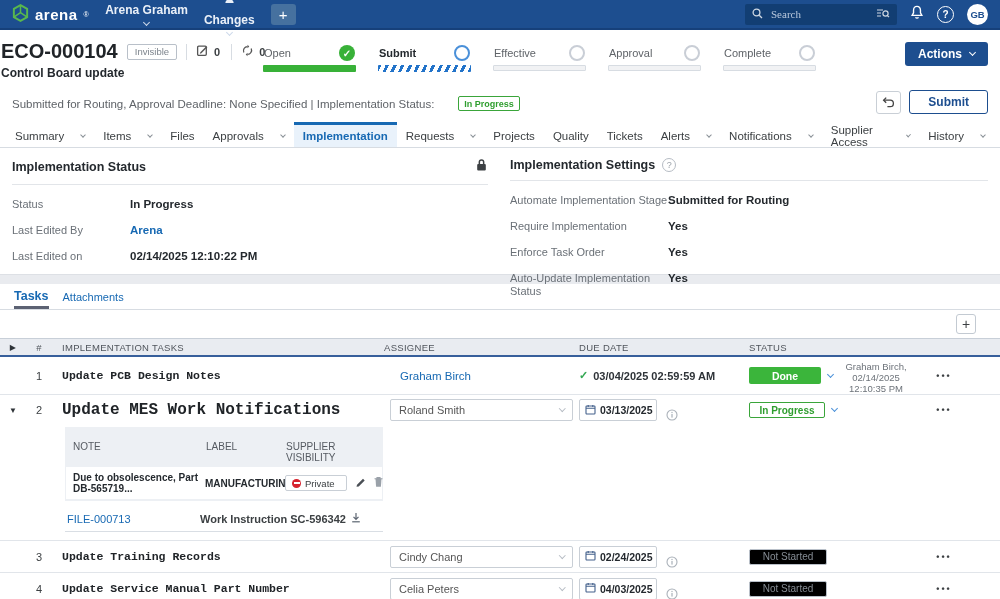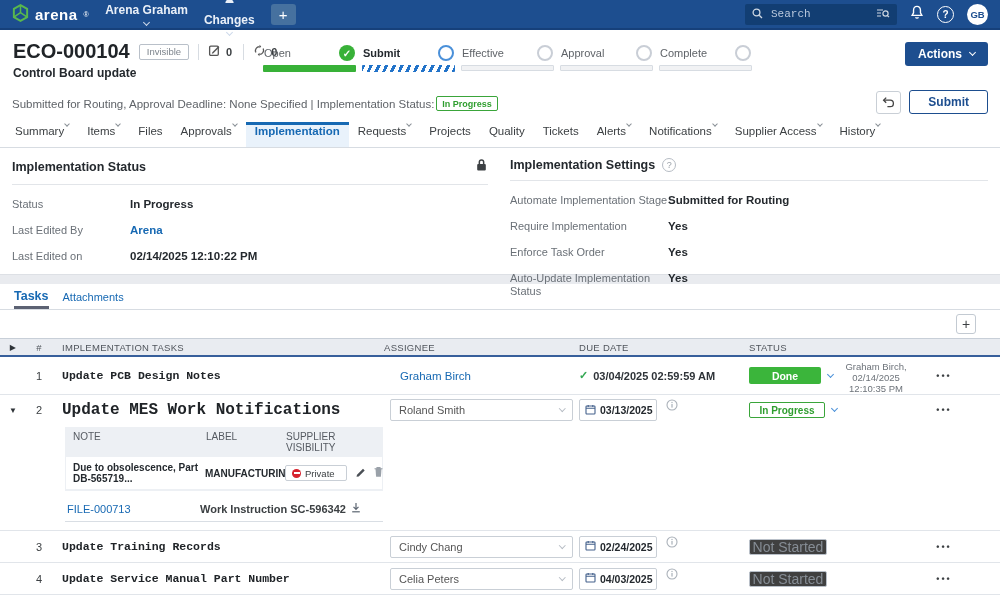--- a/index.html
+++ b/index.html
@@ -11,37 +11,37 @@
 
   
   .nb { height:30px; background:#1d4e8f; display:flex; align-items:center; padding:0 12px; gap:16px; color:#fff; border-bottom:2px solid #16407a; }
   .nb-brand { display:flex; align-items:center; gap:6px; font-size:15px; font-weight:bold; letter-spacing:.5px; }
   .nb-brand sup { font-size:7px; font-weight:normal; }
   .nb-item { display:flex; align-items:center; gap:6px; font-size:12px; font-weight:bold; color:#eaf0f8;flex-direction:column; }
   .nb-item .chev { color:#cdd9ea; }
   .nb-plus { width:25px; height:21px; background:#46719f; border-radius:3px; display:flex; align-items:center; justify-content:center; font-size:15px; color:#fff; cursor:pointer; }
   .nb-right { margin-left:auto; display:flex; align-items:center; gap:13px; }
   .nb-search { width:152px; height:21px; background:#123e73; border-radius:2px; display:flex; align-items:center; padding:0 7px; gap:6px; }
-  .nb-search input { flex:1; min-width:0; background:none; border:none; outline:none; color:#fff; font-size:11px; font-family:Liberation Mono, monospace; }
+  .nb-search input { flex:1; min-width:0; background:none; border:none; outline:none; color:#fff; font-size:11px; font-family:Liberation Serif, serif; }
   .nb-search input::placeholder { color:#b9c8dd; }
   .nb-help { width:17px; height:17px; border:1.4px solid #fff; border-radius:50%; font-size:10px; display:flex; align-items:center; justify-content:center; font-weight:bold; }
   .nb-avatar { width:21px; height:21px; background:#fff; color:#1d4e8f; border-radius:50%; font-size:9.5px; font-weight:bold; display:flex; align-items:center; justify-content:center; }
 
   
-  .hdr { position:relative; height:92px; padding:10px 13px 0; }
+  .hdr { position:relative; height:92px; padding:10px 1px 0; }
   .hdr-line1 { display:flex; align-items:center; gap:9px; }
   .eco { font-size:20px; font-weight:bold; color:#202428; }
   .badge-invisible { border:1px solid #b9c0c9; color:#7d848c; font-size:9.5px; padding:1.5px 7px; border-radius:2px; background:#fff; }
   .hdr-counts { display:flex; align-items:center; gap:5px; font-size:11px; font-weight:bold; color:#3c4043; padding-left:9px; border-left:1px solid #d7dce2; height:16px; }
   .hdr-counts + .hdr-counts { margin-left:2px; }
   .hdr-sub { font-size:12px; font-weight:bold; margin-top:3px; }
-  .hdr-statusline { position:absolute; left:12px; top:66px; font-size:11.5px; color:#5f6368; display:flex; gap:2px; align-items:center; }
+  .hdr-statusline { position:absolute; left:12px; top:66px; font-size:11.5px; color:#5f6368; display:flex; gap:24px; align-items:center; }
   .badge-green-o { border:1px solid #3aa53a; color:#2f9e2f; font-size:9px; font-weight:bold; padding:1.5px 5px; border-radius:2px; background:#fff; }
 
-  .stepper { position:absolute; left:263px; top:14px; display:flex; gap:6px; }
+  .stepper { position:absolute; left:263px; top:14px; display:flex; gap:22px; }
   .stage { width:93px; }
   .stage-top { display:flex; align-items:center; justify-content:space-between; height:18px; padding:0 1px; }
   .stage-label { font-size:11px; color:#5f6368; }
   .stage.current .stage-label { font-weight:bold; color:#24292e; }
   .stg-c { width:16px; height:16px; border-radius:50%; display:flex; align-items:center; justify-content:center; }
   .stg-done { background:#38b138; color:#fff; font-size:10px; font-weight:bold; }
   .stg-cur { background:#fff; border:2px solid #4a90d9; }
   .stg-pend { background:#fff; border:2px solid #c9ced6; }
   .stage-bar { height:7px; border-radius:1px; margin-top:3px; }
   .bar-done { background:#38b138; }
@@ -49,21 +49,21 @@
   .bar-pending { background:#f1f2f4; border:1px solid #d7dce2; height:6px; }
 
   .actions-btn { position:absolute; right:12px; top:12px; background:#1d4e8f; color:#fff; font-size:12px; font-weight:bold; border:none; border-radius:3px; padding:5px 13px; display:flex; align-items:center; gap:8px; cursor:pointer; }
   .actions-btn .chev { color:#fff; }
   .submit-row { position:absolute; right:12px; top:60px; display:flex; gap:8px; align-items:center; }
   .undo-btn { width:25px; height:23px; border:1px solid #c9cfd6; border-radius:3px; display:flex; align-items:center; justify-content:center; background:#fff; cursor:pointer; }
   .submit-btn { border:1px solid #1d4e8f; color:#1d4e8f; background:#fff; font-weight:bold; font-size:12px; padding:4px 18px; border-radius:3px; cursor:pointer; }
 
   
   .ptabs { display:flex; border-bottom:1px solid #d7dce2; padding:0 6px; height:26px; }
-  .ptab { display:flex; align-items:flex-start; gap:1px; padding:0 9px; font-size:11.5px; color:#3c4043; border-top:3px solid transparent; cursor:pointer; }
+  .ptab { display:flex; align-items:center; gap:17px; padding:0 9px; font-size:11.5px; color:#3c4043; border-top:3px solid transparent; cursor:pointer; }
   .ptab .chev { width:4px; height:4px; color:#8a9097; }
   .ptab.active { color:#1769b3; font-weight:bold; background:#e9f2fb; border-top-color:#1769b3; }
 
   
   .content { display:flex; padding:6px 12px 0; height:126px; }
   .panel-l { width:486px; padding-right:10px; }
   .panel-r { flex:1; padding-left:12px; }
   .panel-hd { display:flex; align-items:center; border-bottom:1px solid #e2e5e9; padding:4px 0 8px; }
   .panel-hd.spread { justify-content:space-between; }
   .panel-title { font-size:12.5px; font-weight:bold; }
@@ -97,38 +97,38 @@
   .trow { display:flex; align-items:center; background:#fff; border-bottom:1px solid #e1e5ea; font-size:11.5px; }
   .r1 { height:38px; }
   .r2-block { border-bottom:1px solid #e1e5ea; }
   .r2-main { display:flex; align-items:center; height:30px; }
   .r345 { height:32px; }
   .t-num { font-size:11px; color:#3c4043; }
   .t-title { font-weight:bold; color:#202428;font-family:Liberation Mono, monospace; }
   .a-link { color:#1769b3; cursor:pointer; }
   .select { width:183px; height:22px; border:1px solid #c9cfd6; border-radius:2px; display:flex; align-items:center; justify-content:space-between; padding:0 8px; color:#555; font-size:11px; background:#fff; margin-left:6px; cursor:pointer; }
   .select .chev { color:#b6bcc4; width:4.5px; height:4.5px; }
-  .due-wrap { display:flex; align-items:flex-start; }
+  .due-wrap { display:flex; align-items:flex-end; }
   .datebox { width:78px; height:22px; border:1px solid #c9cfd6; border-radius:2px; display:flex; align-items:center; gap:4px; padding:0 5px; background:#fff; font-size:10.5px; font-weight:bold; color:#24292e; cursor:text; }
   .info-ic { margin-left:9px; display:flex; }
   .due-done { display:flex; align-items:center; gap:5px; font-weight:bold; font-size:11px; color:#2e3338; }
   .ck-green { color:#34a853; font-size:11px; }
   .status-cell { display:flex; flex-direction:row; justify-content:center; }
   .sline { display:flex; align-items:center; gap:7px; }
   .sline .chev { color:#4a90d9; }
   .btn-done { width:72px; height:17px; background:#3bb53b; color:#fff; font-size:10.5px; font-weight:bold; border-radius:2px; display:flex; align-items:center; justify-content:center; cursor:pointer; }
   .btn-ip { width:76px; height:16px; border:1px solid #3aa53a; color:#2f9e2f; font-size:10px; font-weight:bold; border-radius:2px; display:flex; align-items:center; justify-content:center; background:#fff; cursor:pointer; }
-  .btn-ns { width:78px; height:16px; border:1px solid #b9c0c9; color:#868d95; font-size:14px; border-radius:2px; display:flex; align-items:center; justify-content:center; background:#404040; cursor:pointer; }
+  .btn-ns { width:78px; height:16px; border:1px solid #b9c0c9; color:#868d95; font-size:10px; border-radius:2px; display:flex; align-items:center; justify-content:center; background:#000000; cursor:pointer; }
   .scaption { font-size:9.5px; color:#6d737a; margin-top:3px;text-align:center; }
   .dots { font-size:9px; font-weight:bold; color:#3c4043; letter-spacing:2px; cursor:pointer; }
 
   
   .r2-exp { padding:2px 0 8px 65px; }
   .subcard { width:318px; background:#edf0f4; font-size:10px; padding-bottom:1px; }
-  .sub-hd { display:flex; padding:4px 8px 4px; color:#555a61; line-height:11px; }
+  .sub-hd { display:flex; padding:14px 8px 4px; color:#555a61; line-height:11px; }
   .sh-note { width:133px; flex:none; }
   .sh-label { width:80px; flex:none; }
   .sh-vis { width:68px; flex:none; }
   .sub-row { display:flex; align-items:center; background:#fff; margin:0 1px 1px; padding:5px 7px; }
   .sr-note { width:132px; flex:none; font-weight:bold; font-size:10px; color:#24292e; }
   .sr-label { width:80px; flex:none; font-weight:bold; font-size:10px; color:#24292e; }
   .badge-private { display:flex; align-items:center; gap:4px; border:1px solid #c9cfd6; border-radius:2px; padding:1.5px 6px; background:#fff; font-size:9.5px; color:#3c4043; width:62px; flex:none; }
   .priv-ic { width:9px; height:9px; border-radius:50%; background:#d6232e; position:relative; flex:none; }
   .priv-ic::after { content:""; position:absolute; left:1.5px; top:3.5px; width:6px; height:2px; background:#fff; }
   .sub-icons { display:flex; gap:7px; margin-left:8px; align-items:center; }

